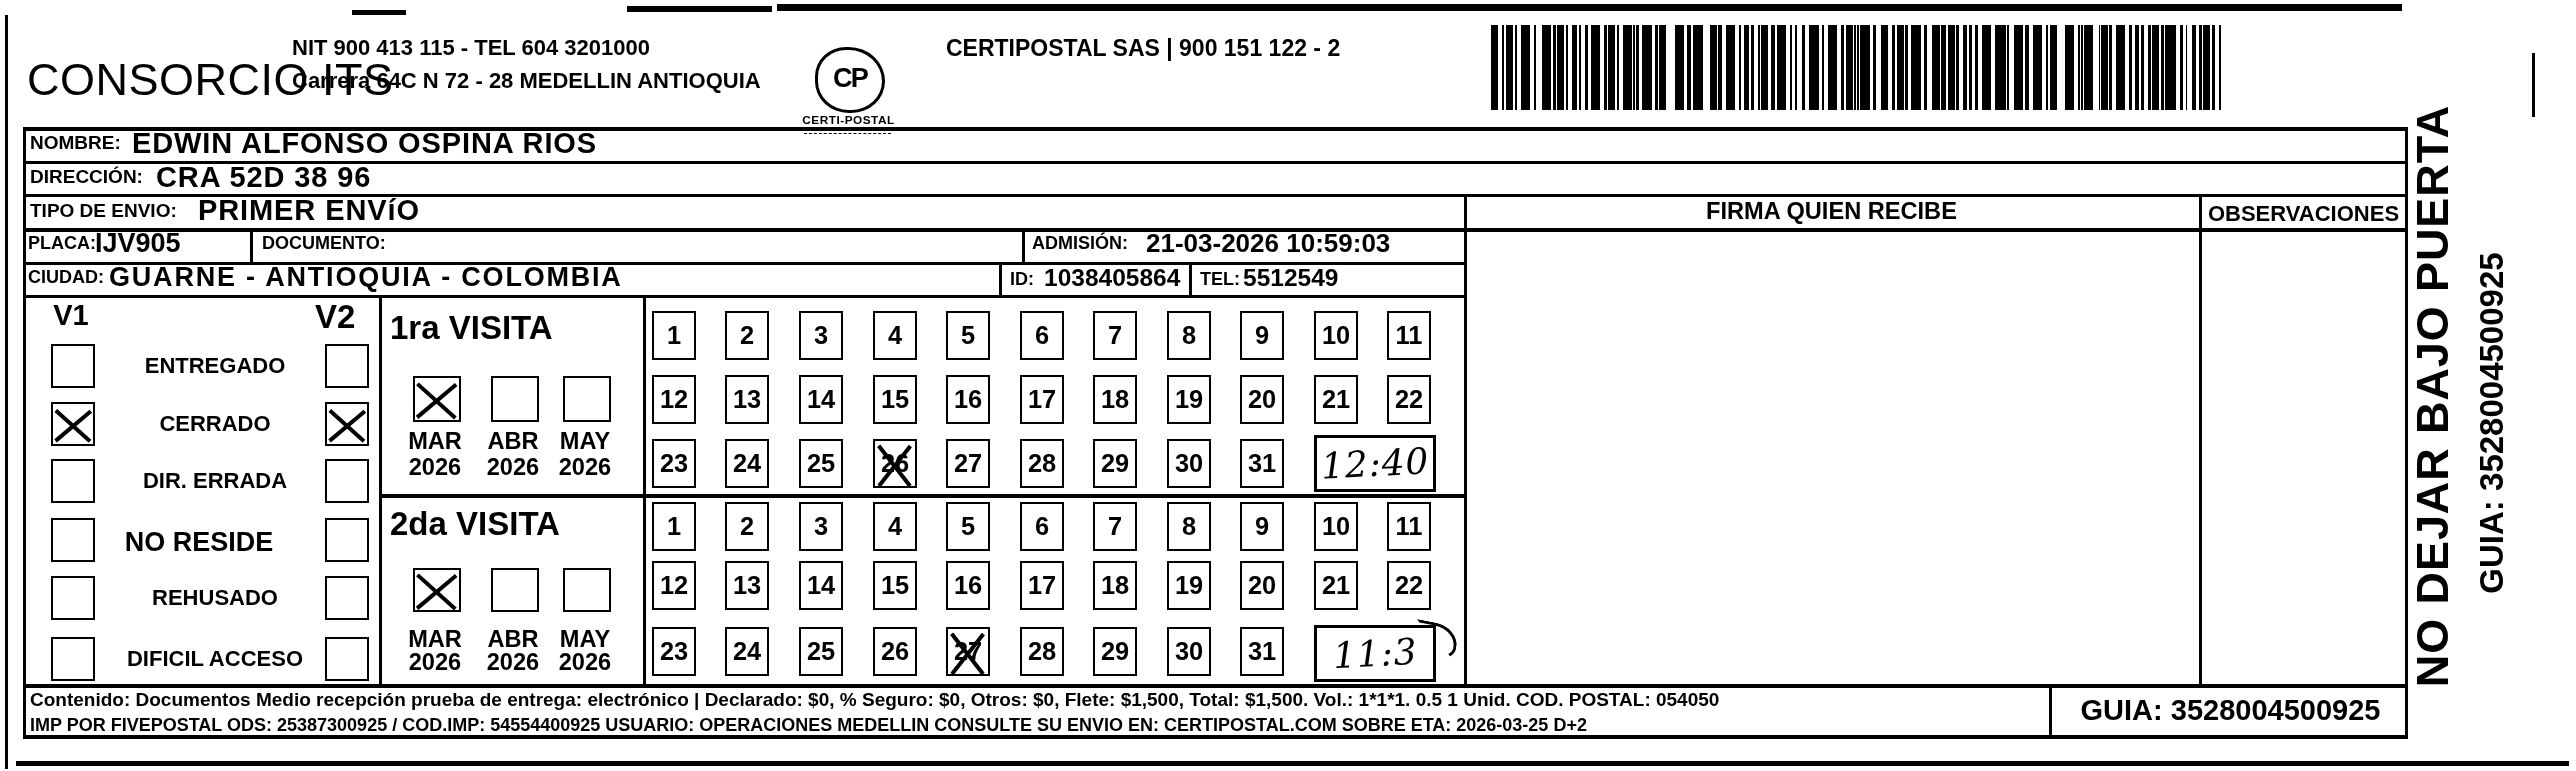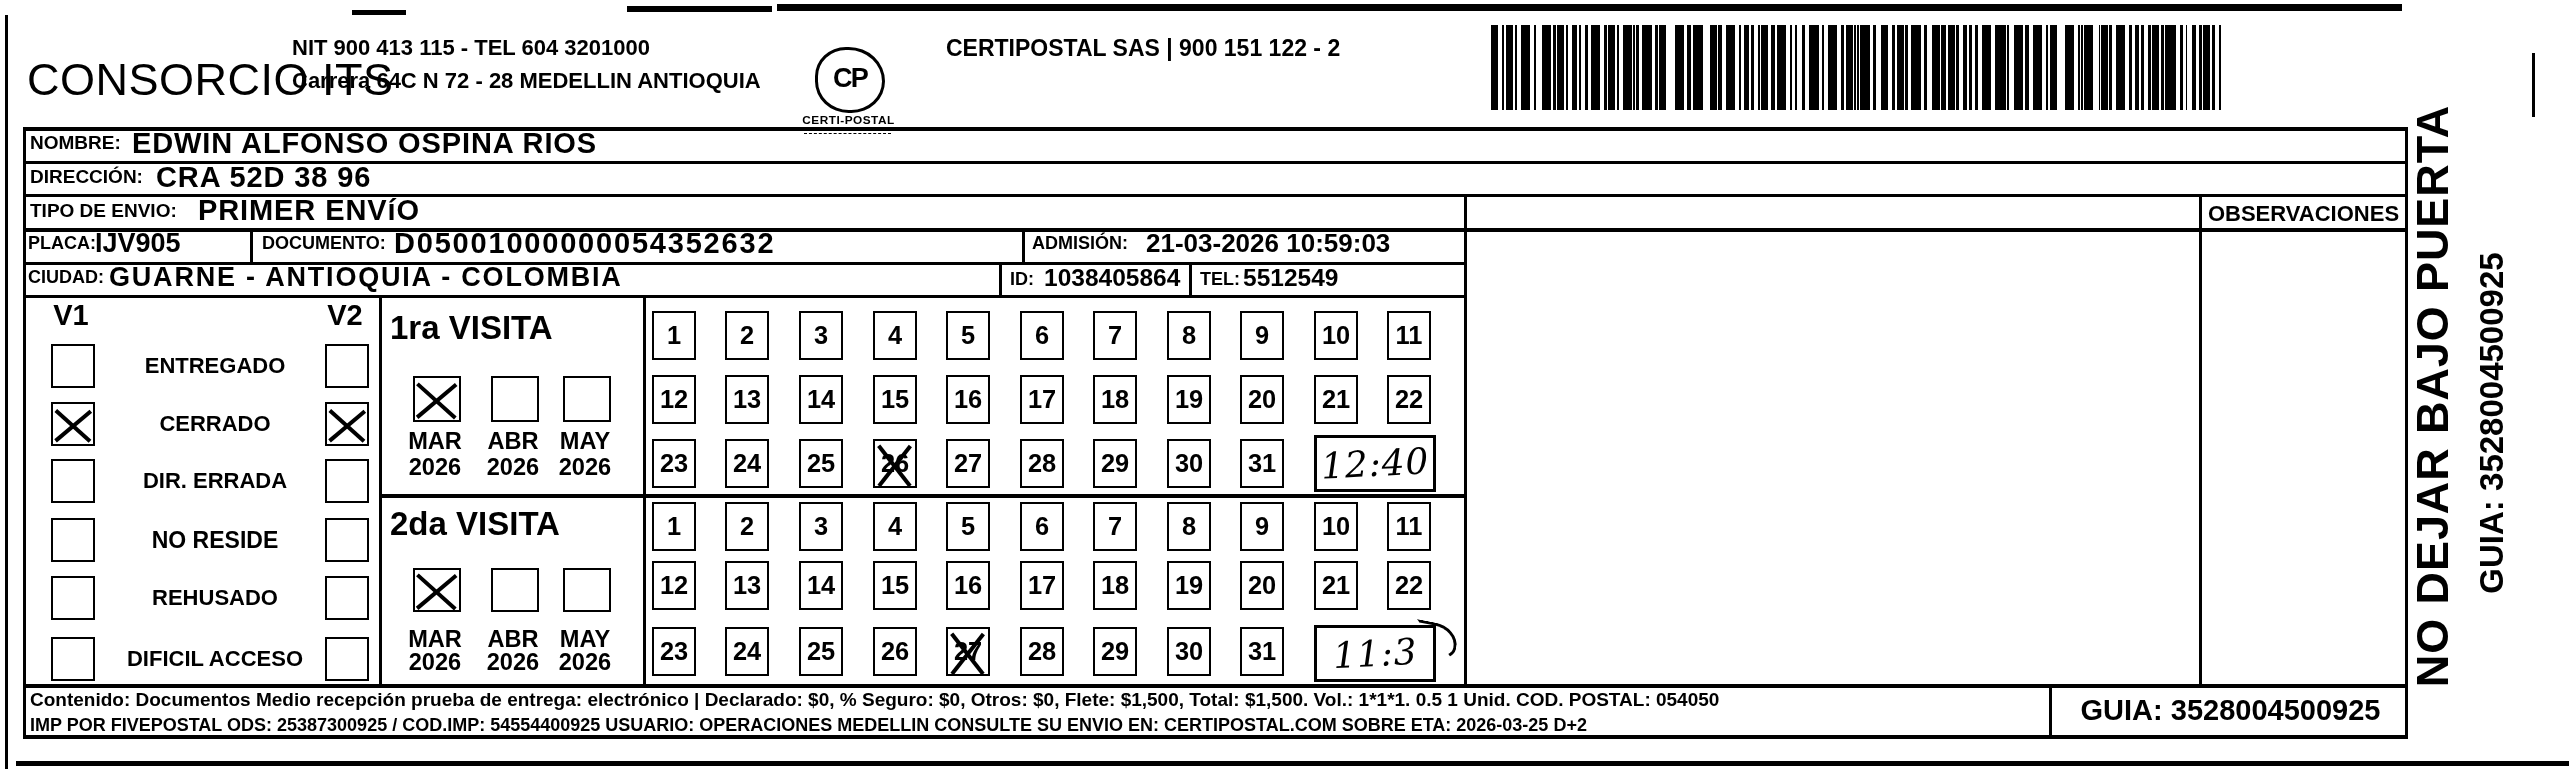--- a/index.html
+++ b/index.html
@@ -87,54 +87,54 @@
 
   <div class="txt b" style="left:30px;top:133px;font-size:19px">NOMBRE:</div>
   <div class="txt sb" style="left:132px;top:128px;font-size:29px;letter-spacing:0.9px">EDWIN ALFONSO OSPINA RIOS</div>
 
   <div class="txt b" style="left:30px;top:167px;font-size:19px">DIRECCIÓN:</div>
   <div class="txt sb" style="left:156px;top:162px;font-size:29px;letter-spacing:0.9px">CRA 52D 38 96</div>
 
   <div class="txt b" style="left:30px;top:201px;font-size:19px">TIPO DE ENVIO:</div>
   <div class="txt sb" style="left:198px;top:195px;font-size:29px;letter-spacing:0.9px">PRIMER ENVíO</div>
 
+  <div class="txt b ctr" style="left:1464px;top:199px;width:735px;font-size:23.6px">FIRMA QUIEN RECIBE</div>
   <div class="txt b ctr" style="left:2201px;top:202px;width:205px;font-size:22px">OBSERVACIONES</div>
 
   <div class="txt b" style="left:28px;top:234px;font-size:18px">PLACA:</div>
   <div class="txt sb" style="left:95px;top:229px;font-size:27px">IJV905</div>
   <div class="txt b" style="left:262px;top:234px;font-size:18px">DOCUMENTO:</div>
-  <div class="txt sb" style="left:394px;top:228px;font-size:29px;letter-spacing:1.8px">D05001000000054352632</div>
   <div class="txt b" style="left:1032px;top:234px;font-size:18px">ADMISIÓN:</div>
   <div class="txt sb" style="left:1146px;top:230px;font-size:26px">21-03-2026 10:59:03</div>
 
   <div class="txt b" style="left:28px;top:268px;font-size:18px">CIUDAD:</div>
   <div class="txt sb" style="left:109px;top:263px;font-size:27px;letter-spacing:1.8px">GUARNE - ANTIOQUIA - COLOMBIA</div>
   <div class="txt b" style="left:1010px;top:270px;font-size:18px">ID:</div>
   <div class="txt sb" style="left:1044px;top:265px;font-size:24.5px">1038405864</div>
   <div class="txt b" style="left:1200px;top:270px;font-size:18px">TEL:</div>
   <div class="txt sb" style="left:1243px;top:265px;font-size:24.5px">5512549</div>
 
   <div class="txt b ctr" style="left:51px;top:300px;width:40px;font-size:29px">V1</div>
-  <div class="txt b ctr" style="left:325px;top:300px;width:40px;font-size:29px">V2</div>
+  <div class="txt b ctr" style="left:315px;top:300px;width:40px;font-size:33px">V2</div>
 
   <div class="txt b" style="left:390px;top:311px;font-size:33px">1ra VISITA</div>
   <div class="txt b" style="left:390px;top:507px;font-size:33px">2da VISITA</div>
 
   <div id="dyn">
       <div class="cbox" style="left: 51px; top: 344px; width: 40px; height: 40px;"></div>
       <div class="txt b ctr" style="left: 104px; top: 354px; width: 222px; font-size: 22px;">ENTREGADO</div>
       <div class="cbox" style="left: 325px; top: 344px; width: 40px; height: 40px;"></div>
       <div class="cbox xmark" style="left: 51px; top: 402px; width: 40px; height: 40px;"></div>
       <div class="txt b ctr" style="left: 104px; top: 412px; width: 222px; font-size: 22px;">CERRADO</div>
       <div class="cbox xmark" style="left: 325px; top: 402px; width: 40px; height: 40px;"></div>
       <div class="cbox" style="left: 51px; top: 459px; width: 40px; height: 40px;"></div>
       <div class="txt b ctr" style="left: 104px; top: 469px; width: 222px; font-size: 22px;">DIR. ERRADA</div>
       <div class="cbox" style="left: 325px; top: 459px; width: 40px; height: 40px;"></div>
       <div class="cbox" style="left: 51px; top: 518px; width: 40px; height: 40px;"></div>
-      <div class="txt b ctr" style="left: 104px; top: 528px; width: 222px; font-size: 23px;">NO RESIDE</div>
+      <div class="txt b ctr" style="left: 88px; top: 528px; width: 222px; font-size: 27px;">NO RESIDE</div>
       <div class="cbox" style="left: 325px; top: 518px; width: 40px; height: 40px;"></div>
       <div class="cbox" style="left: 51px; top: 576px; width: 40px; height: 40px;"></div>
       <div class="txt b ctr" style="left: 104px; top: 586px; width: 222px; font-size: 22px;">REHUSADO</div>
       <div class="cbox" style="left: 325px; top: 576px; width: 40px; height: 40px;"></div>
       <div class="cbox" style="left: 51px; top: 637px; width: 40px; height: 40px;"></div>
       <div class="txt b ctr" style="left: 104px; top: 647px; width: 222px; font-size: 22px;">DIFICIL ACCESO</div>
       <div class="cbox" style="left: 325px; top: 637px; width: 40px; height: 40px;"></div>
       <div class="cbox xmark" style="left: 413px; top: 376px; width: 44px; height: 42px;"></div>
       <div class="txt b ctr" style="left: 406px; top: 429px; width: 58px; font-size: 23.6px;">MAR</div>
       <div class="txt b ctr" style="left: 406px; top: 455px; width: 58px; font-size: 23.6px;">2026</div>

